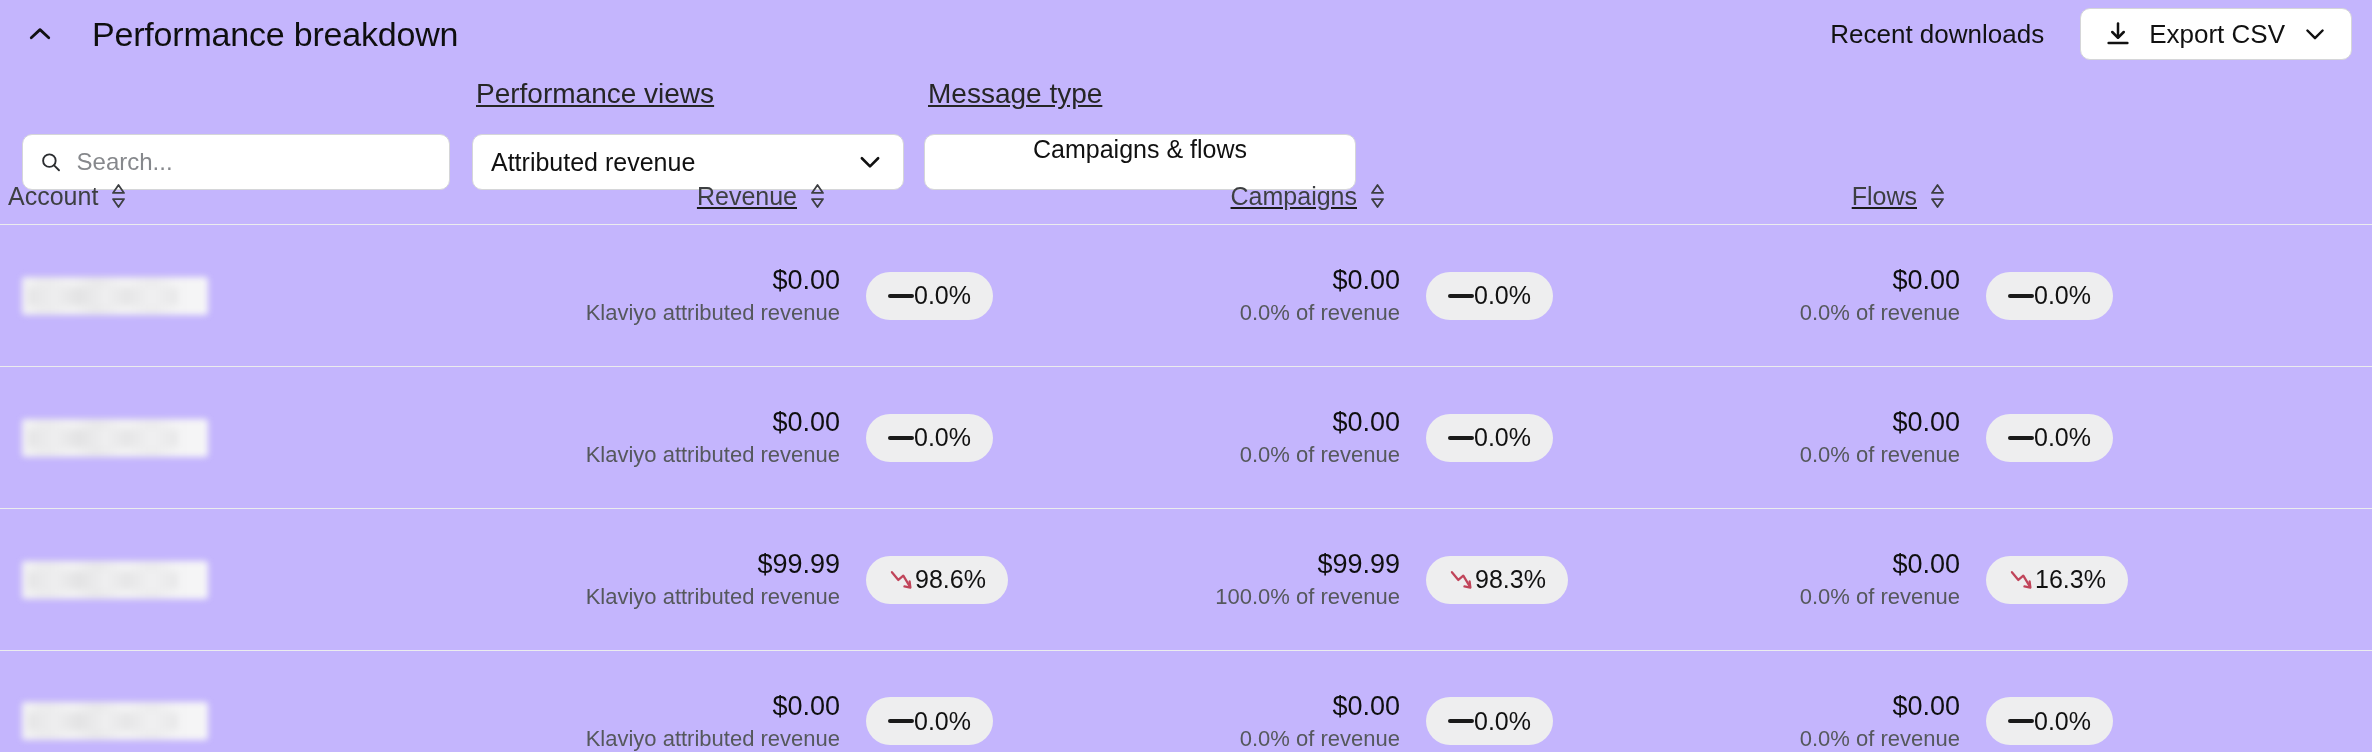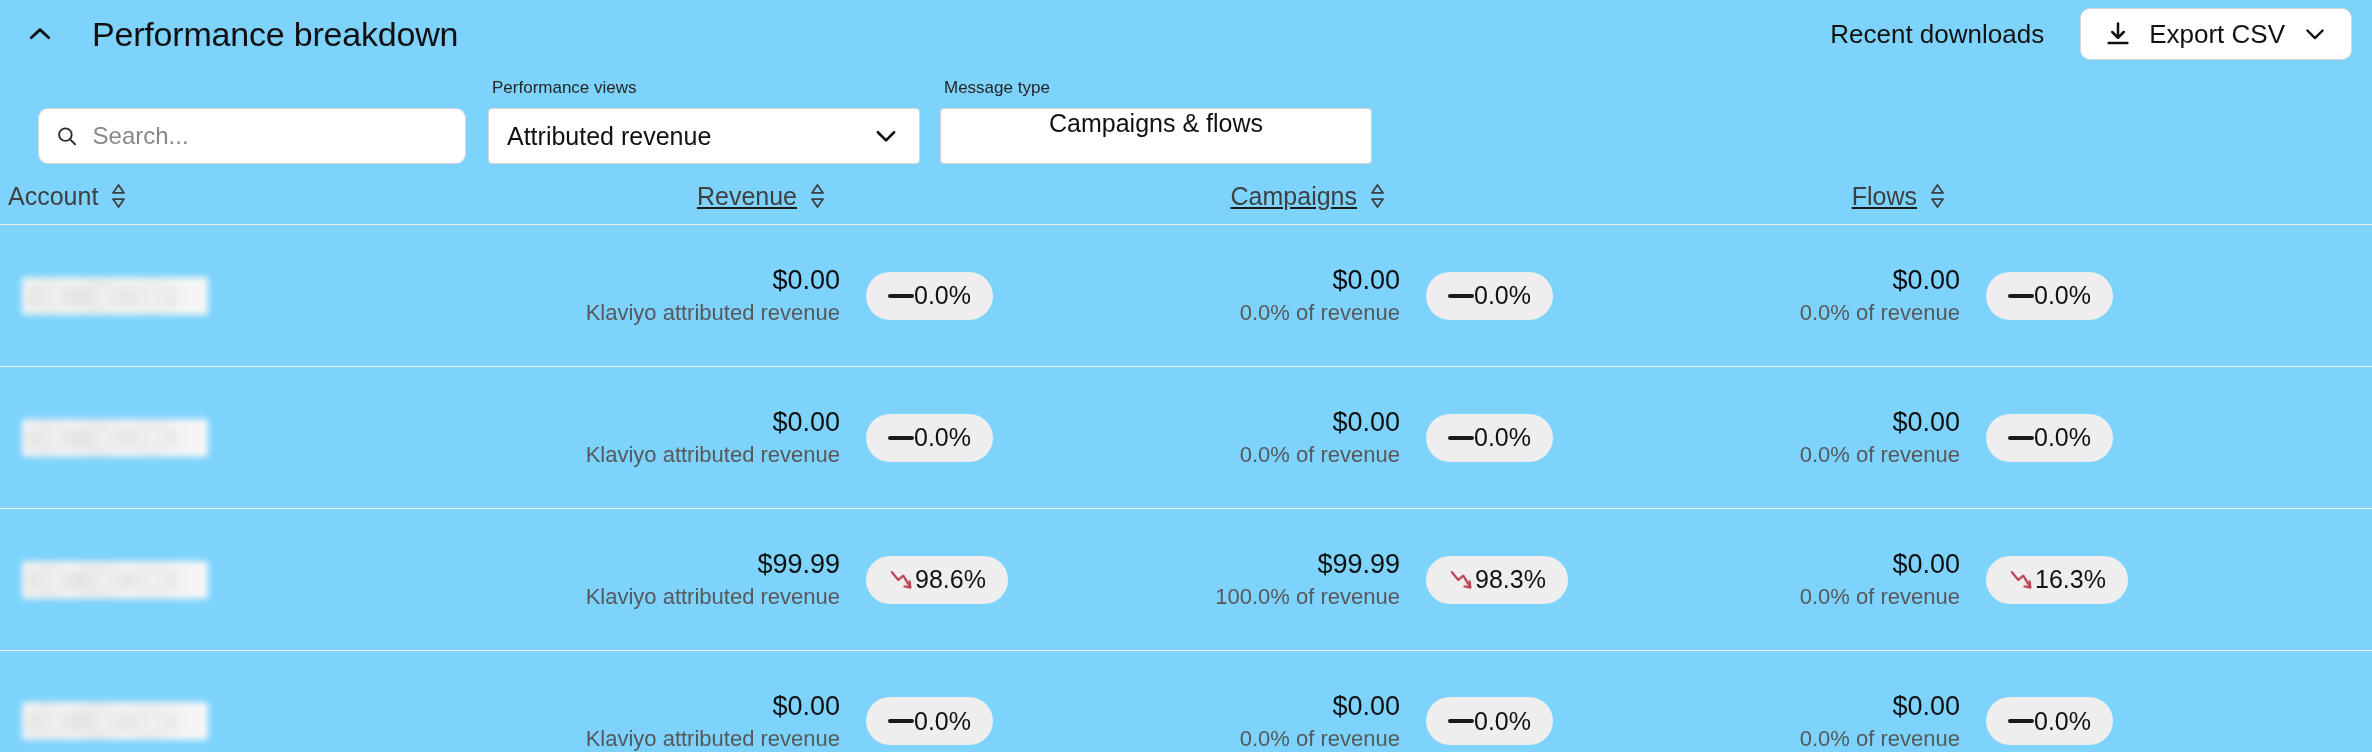--- a/index.html
+++ b/index.html
@@ -5,21 +5,21 @@
   * { box-sizing: border-box; margin: 0; padding: 0; }
   html, body {
     width: 2372px;
     height: 752px;
     background: #ffffff;
     font-family: "Liberation Sans", sans-serif;
     color: #1a1a1a;
     overflow: hidden;
   }
 
-  .page { position: relative; width: 2372px; height: 752px; background:#7dd3fc; }
+  .page { position: relative; width: 2372px; height: 752px; background:#c4b5fd; }
 
   
   .header {
     position: absolute;
     left: 0; top: 0;
     width: 2372px; height: 68px;
     display: flex;
     align-items: center;
   }
   .collapse-btn {
@@ -75,50 +75,50 @@
     position: absolute;
     left: 0; top: 78px;
     width: 2372px;
     display: flex;
     align-items: flex-end;
     padding-left: 22px;
     gap: 10px;
   }
   .field-group { display: flex; flex-direction: column; }
   .field-label {
-    font-size: 17px;
+    font-size: 28px;
     color: #262626;
-    margin-bottom: 10px;
+    margin-bottom: 24px;
     margin-left: 4px;
     white-space: nowrap;
+    text-decoration: underline;
   }
   .search-box {
     width: 428px; height: 56px;
     border: 1px solid #d5d6d8;
     border-radius: 10px;
     background:#fff;
     display:flex; align-items:center;
     padding: 0 16px;
     gap: 14px;
-    margin-left: 16px;
   }
   .search-input {
     border: none; outline: none;
     font-size: 24px;
     font-family: "Liberation Sans", sans-serif;
     color: #1a1a1a;
     background: transparent;
     width: 100%;
   }
   .search-input::placeholder { color:#86888c; }
 
   .select-box {
     height: 56px;
     border: 1px solid #d5d6d8;
-    border-radius: 4px;
+    border-radius: 10px;
     background:#fff;
     display:flex; align-items:center;
     justify-content: space-between;
     padding: 0 18px 0 18px;
     cursor: pointer;
     gap: 28px;
   }
   .select-box.perf { width: 432px; }
   .select-box.msg  { width: 432px; flex-direction: column; }
   .select-value {

